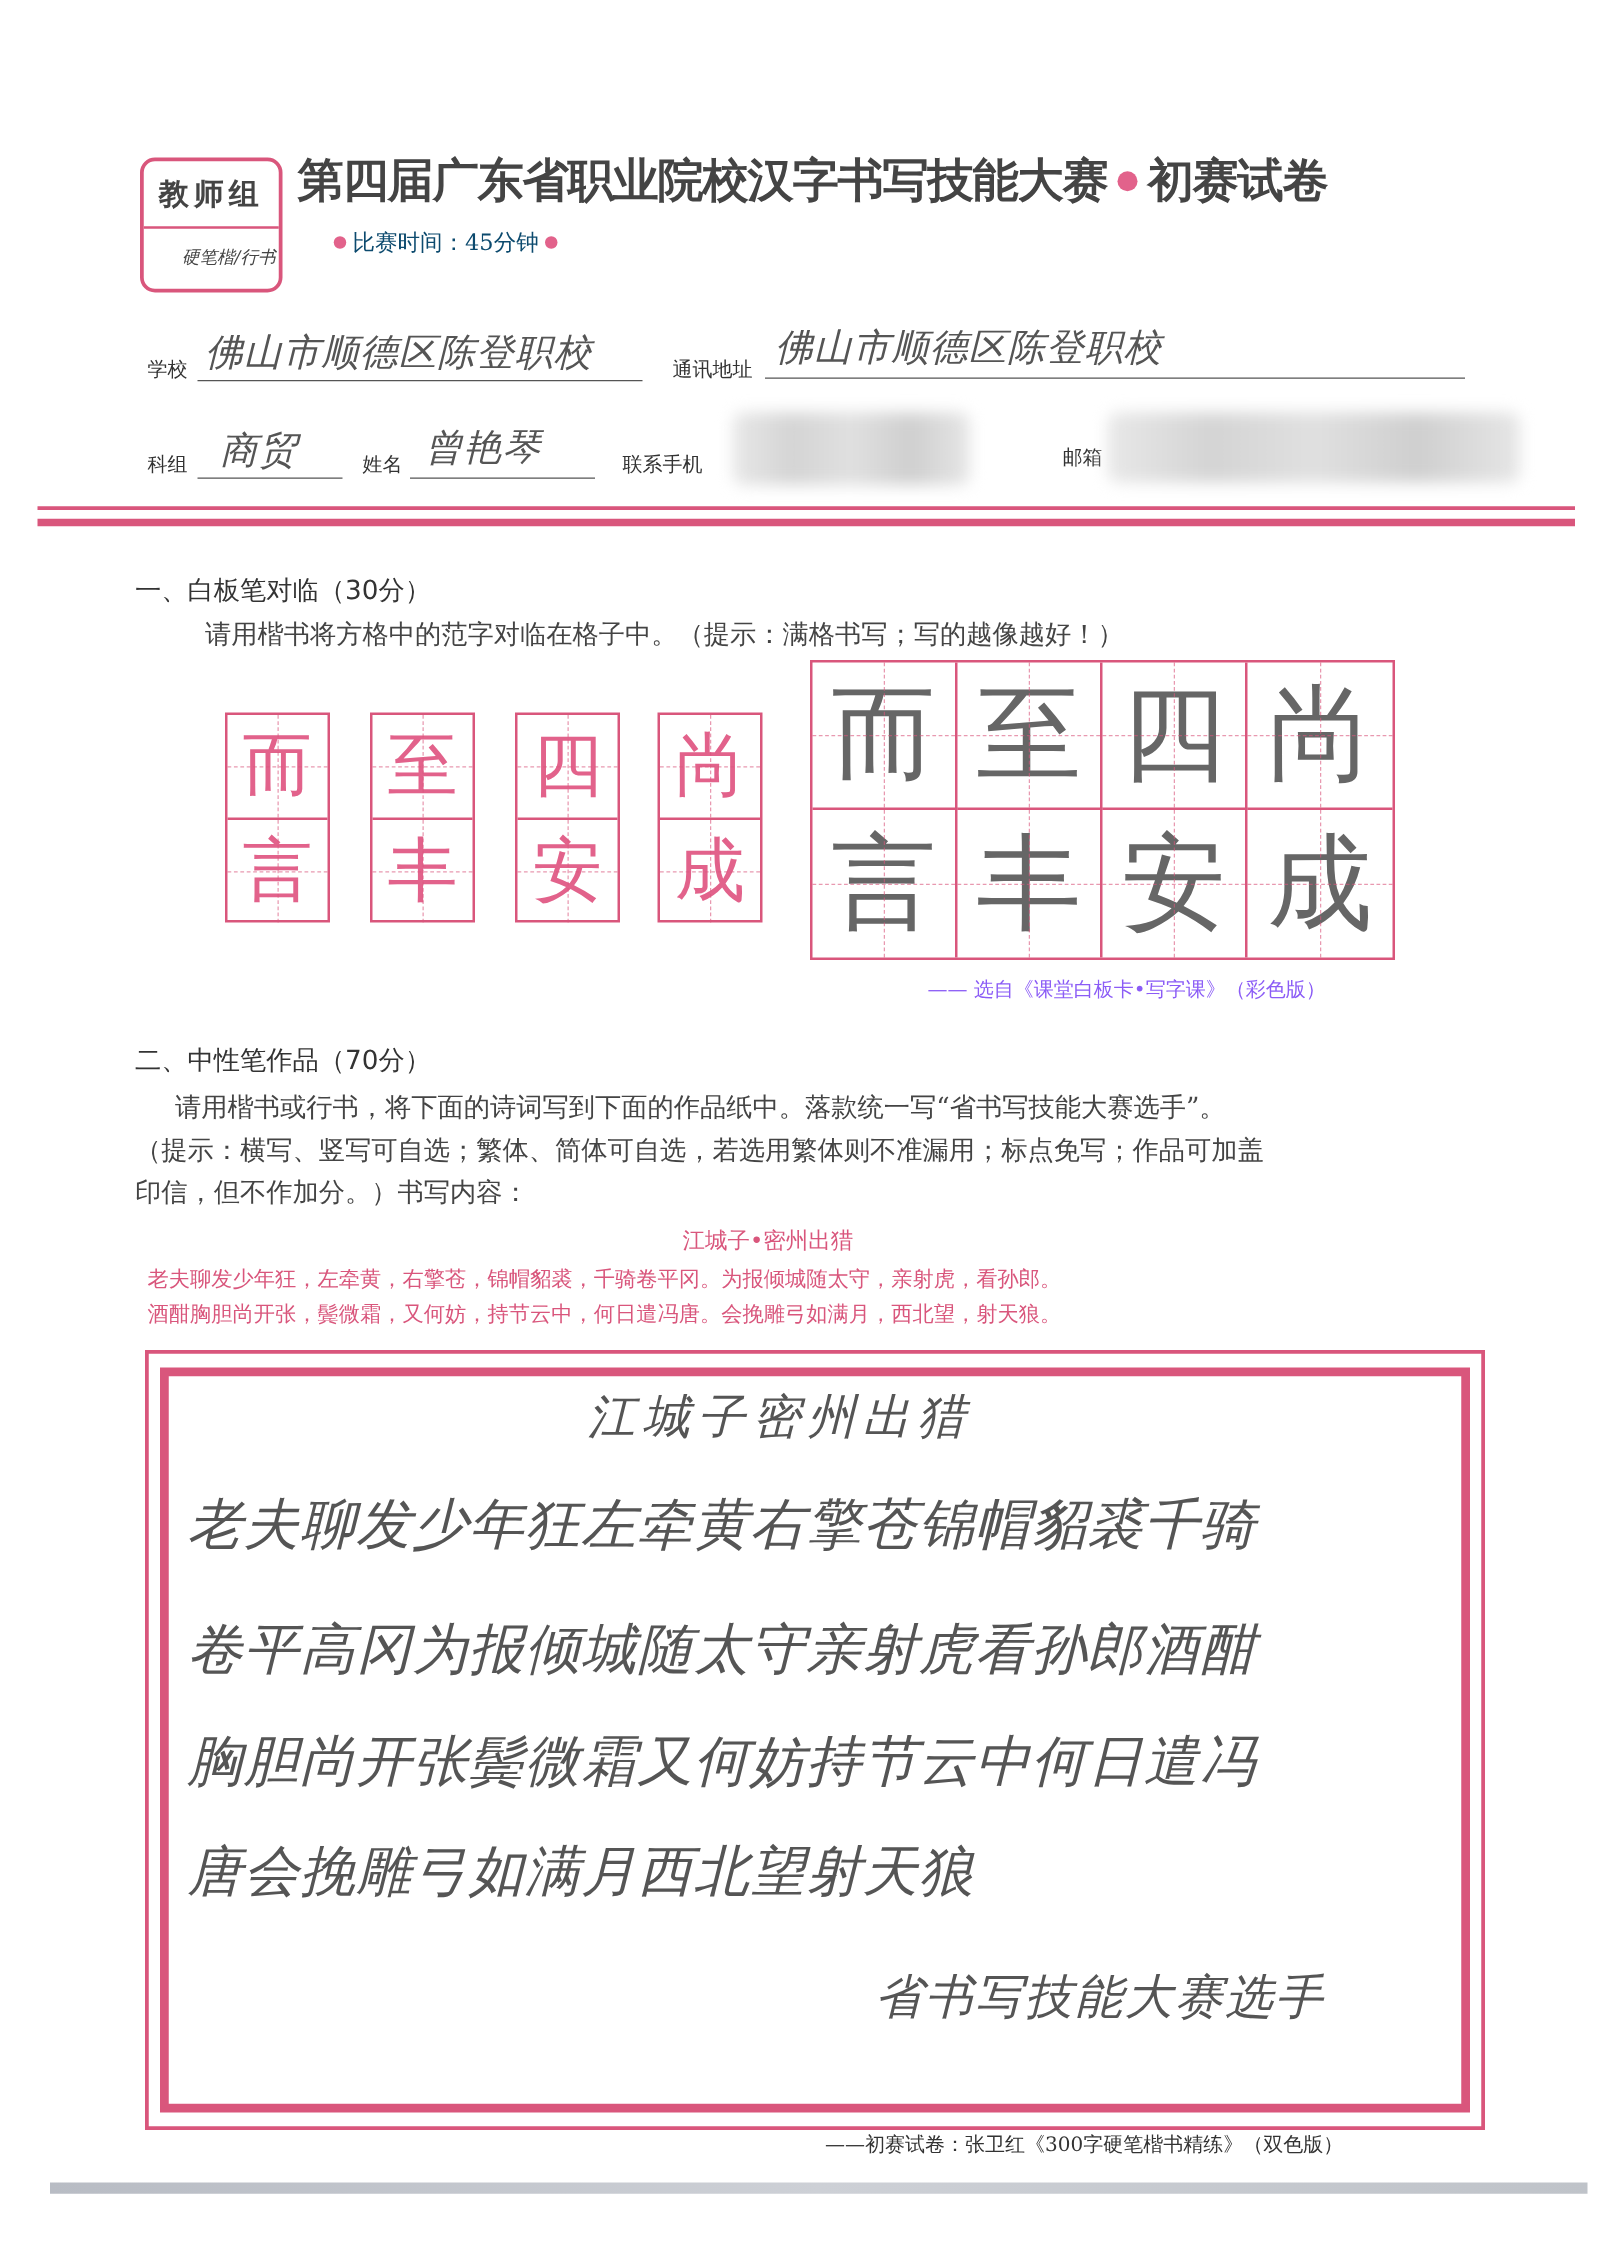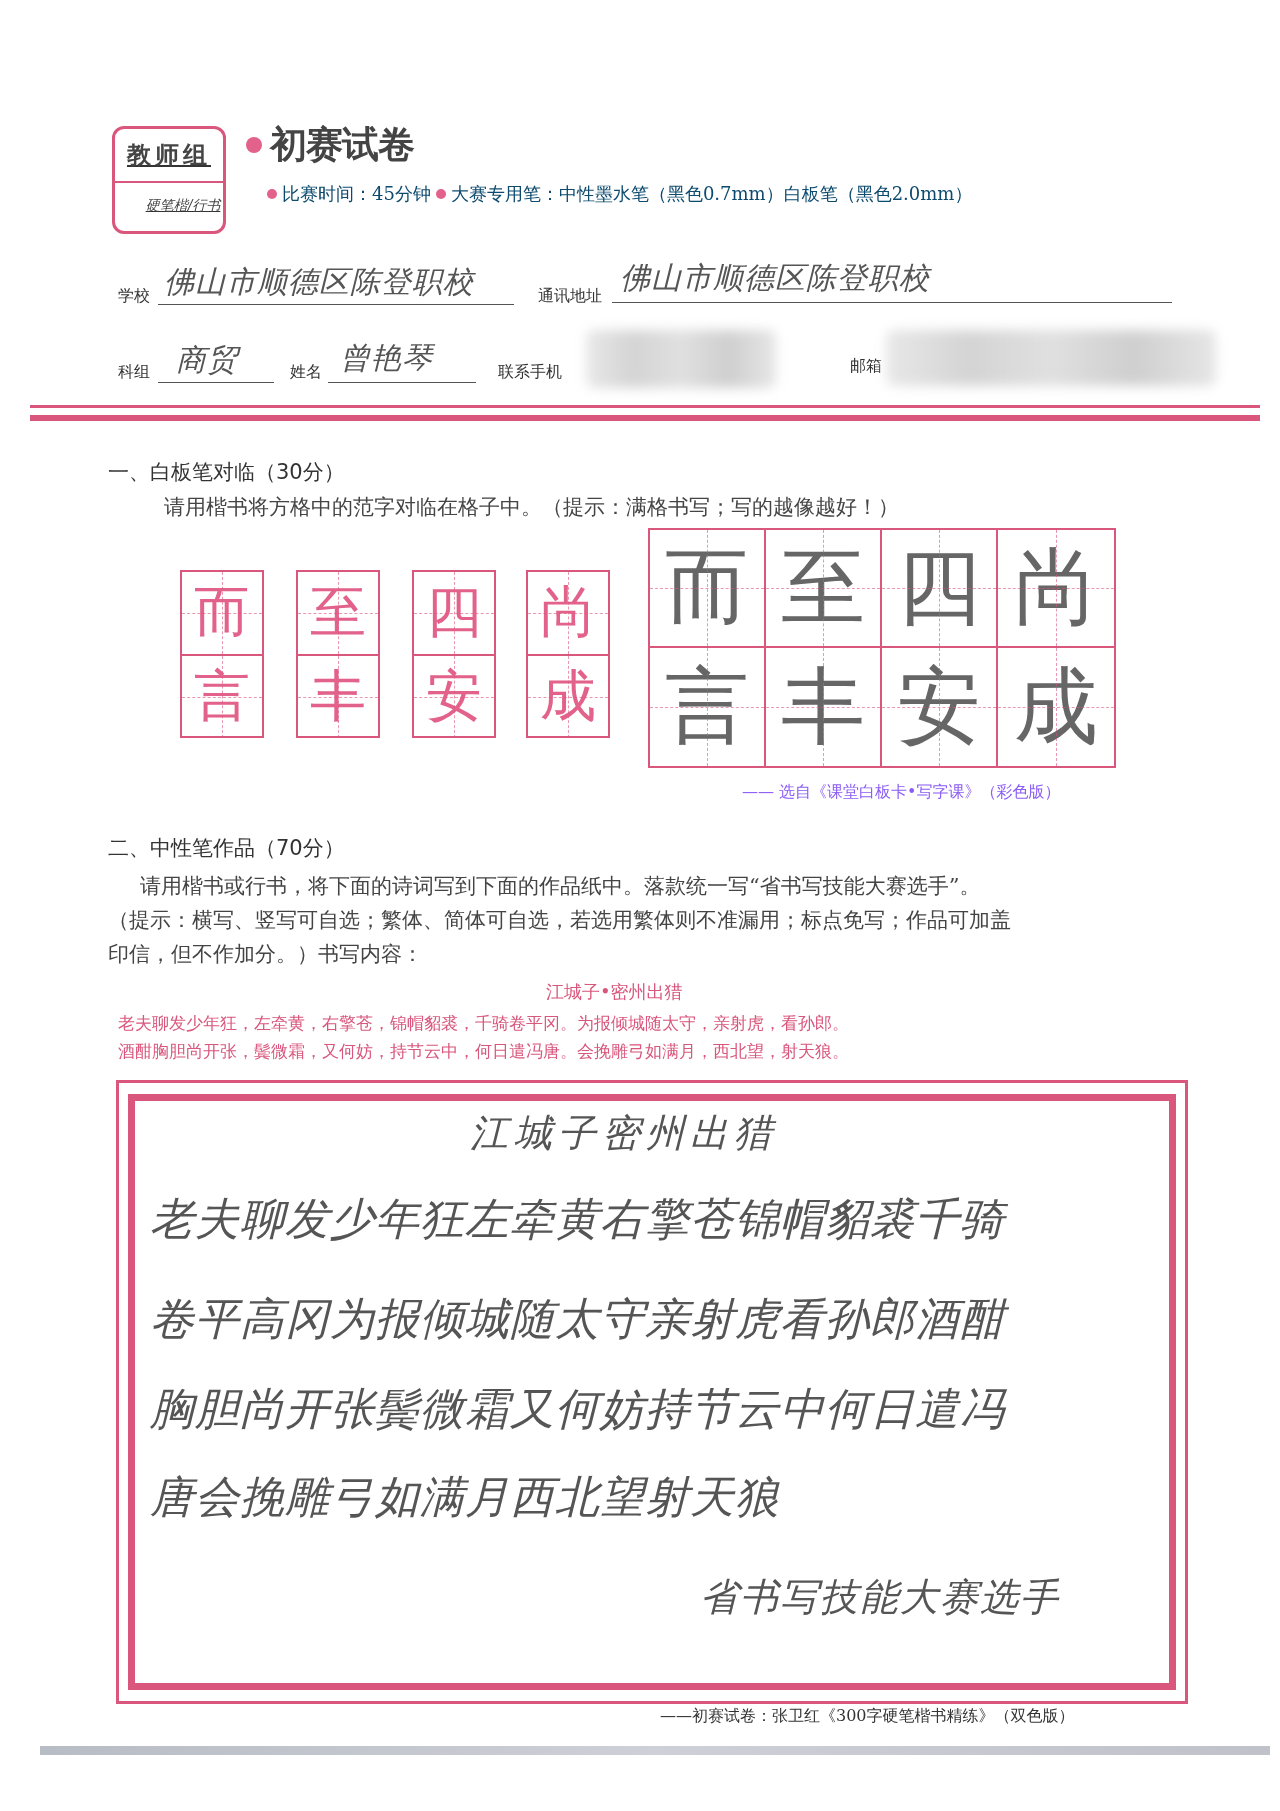--- a/index.html
+++ b/index.html
@@ -1,19 +1,19 @@
 <!DOCTYPE html>
 <html><head>
 <meta charset="utf-8">
 <style>
   html,body{margin:0;padding:0;background:#ffffff;}
   body{width:1280px;height:1811px;position:relative;overflow:hidden;font-family:"DejaVu Sans",sans-serif;color:#333;}
   .abs{position:absolute;}
   
-  .badge{left:112px;top:126px;width:114px;height:108px;border:3px solid #d9567c;border-radius:12px;box-sizing:border-box;text-decoration:underline;}
+  .badge{left:112px;top:126px;width:114px;height:108px;border:3px solid #d9567c;border-radius:12px;box-sizing:border-box;}
   .badge-top{height:52px;display:flex;align-items:center;justify-content:center;font-size:24px;font-weight:bold;color:#444;letter-spacing:4px;border-bottom:2px solid #d9567c;}
   .badge-bot{height:46px;display:flex;align-items:center;justify-content:center;font-size:14px;color:#444;font-family:"DejaVu Serif",serif;font-style:italic;padding-left:28px;}
   .title{left:238px;top:120px;font-size:37px;font-weight:bold;color:#444;letter-spacing:-1px;white-space:nowrap;display:flex;align-items:center;}
   .dot{display:inline-block;width:16px;height:16px;border-radius:50%;background:#e2628b;margin:0 8px;}
   .sub{left:262px;top:182px;font-size:18px;color:#0c4a6e;white-space:nowrap;font-family:"DejaVu Serif",serif;display:flex;align-items:center;}
   .sdot{display:inline-block;width:10px;height:10px;border-radius:50%;background:#e2628b;margin:0 5px;}
   
   .lbl{font-size:16px;color:#333;white-space:nowrap;}
   .hand{font-family:Liberation Mono, monospace;font-style:italic;font-size:30px;color:#555;white-space:nowrap;letter-spacing:1px;}
   .uline{border-bottom:1.5px solid #555;}
@@ -43,28 +43,28 @@
   .bottom-bar{left:40px;top:1746px;width:1230px;height:9px;background:linear-gradient(90deg,#b8bcc4,#cdd0d6,#bfc3c9);}
 </style>
 </head>
 <body>
 
 <div class="abs badge">
   <div class="badge-top">教师组</div>
   <div class="badge-bot">硬笔楷/行书</div>
 </div>
 <div class="abs title">
+  <span>第四届广东省职业院校汉字书写技能大赛</span>
   <span class="dot"></span>
   <span>初赛试卷</span>
 </div>
 <div class="abs sub">
   <span class="sdot"></span>
   <span>比赛时间：45分钟</span>
   <span class="sdot"></span>
-  <span>大赛专用笔：中性墨水笔（黑色0.7mm）白板笔（黑色2.0mm）</span>
 </div>
 
 <div class="abs lbl" style="left:118px;top:286px;">学校</div>
 <div class="abs uline" style="left:158px;top:262px;width:356px;height:42px;">
   <span class="hand" style="position:absolute;left:6px;top:0;">佛山市顺德区陈登职校</span>
 </div>
 <div class="abs lbl" style="left:538px;top:286px;">通讯地址</div>
 <div class="abs uline" style="left:612px;top:258px;width:560px;height:44px;">
   <span class="hand" style="position:absolute;left:8px;top:0;">佛山市顺德区陈登职校</span>
 </div>

